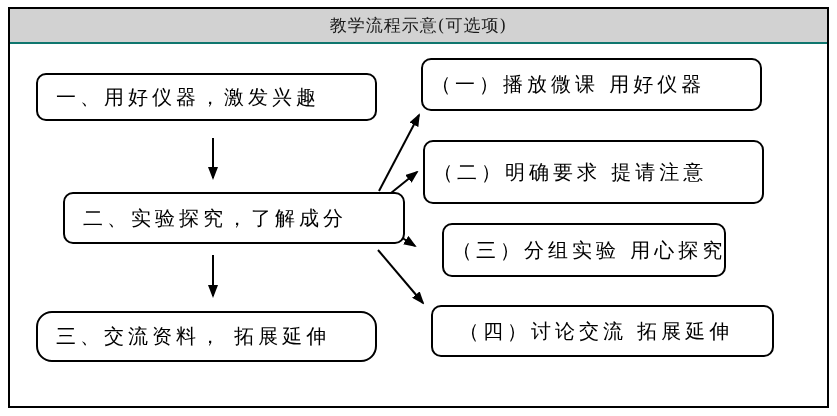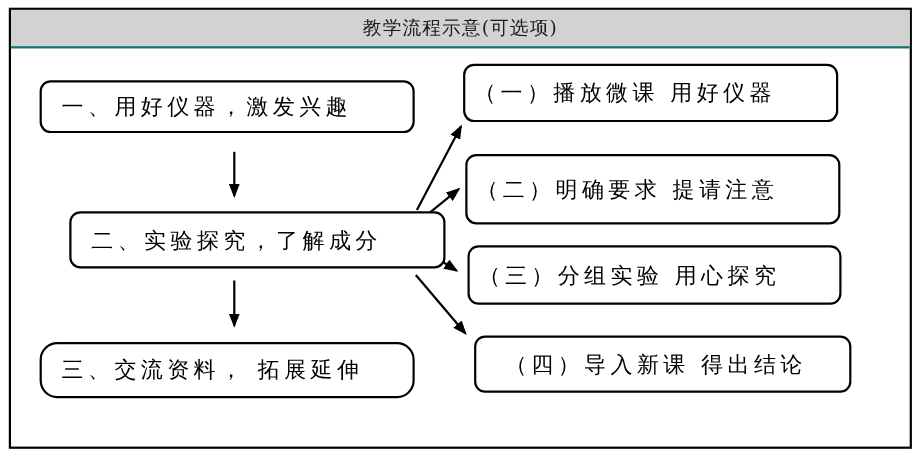--- a/index.html
+++ b/index.html
@@ -52,21 +52,21 @@
     white-space: pre;
     z-index: 2;
   }
   .node.left  { padding-left: 18px; }
   .node.right { padding-left: 8px; }
   #l1 { left: 36px;  top: 73px;  width: 341px; height: 48px; }
   #l2 { left: 35px;  top: 192px; width: 342px; height: 52px; margin-left: 28px; }
   #l3 { left: 36px;  top: 311px; width: 341px; height: 51px; border-radius: 16px; }
   #r1 { left: 421px; top: 58px;  width: 341px; height: 53px; }
   #r2 { left: 423px; top: 140px; width: 341px; height: 64px; }
-  #r3 { left: 425px; top: 223px; width: 340px; height: 54px; }
+  #r3 { left: 442px; top: 223px; width: 284px; height: 54px; }
   #r4 { left: 431px; top: 305px; width: 343px; height: 52px; padding-left: 26px; }
   svg.arrows {
     position: absolute;
     left: 0;
     top: 0;
     width: 837px;
     height: 416px;
     z-index: 1;
     pointer-events: none;
   }
@@ -99,21 +99,21 @@
   <div class="node right" id="r1">
     <span>（一）播放微课 用好仪器</span>
   </div>
   <div class="node right" id="r2">
     <span>（二）明确要求 提请注意</span>
   </div>
   <div class="node right" id="r3">
     <span>（三）分组实验 用心探究</span>
   </div>
   <div class="node right" id="r4">
-    <span>（四）导入新课 得出结论</span>
+    <span>（四）讨论交流 拓展延伸</span>
   </div>
 
   <svg class="arrows" viewBox="0 0 837 416" xmlns="http://www.w3.org/2000/svg">
     <defs>
       <marker id="ah" markerUnits="userSpaceOnUse" markerWidth="13" markerHeight="10" refX="11" refY="5" orient="auto">
         <path d="M0,0 L13,5 L0,10 Z" fill="#000000"></path>
       </marker>
     </defs>
     <line x1="213" y1="138" x2="213" y2="178" marker-end="url(#ah)"></line>
     <line x1="213" y1="255" x2="213" y2="296" marker-end="url(#ah)"></line>

